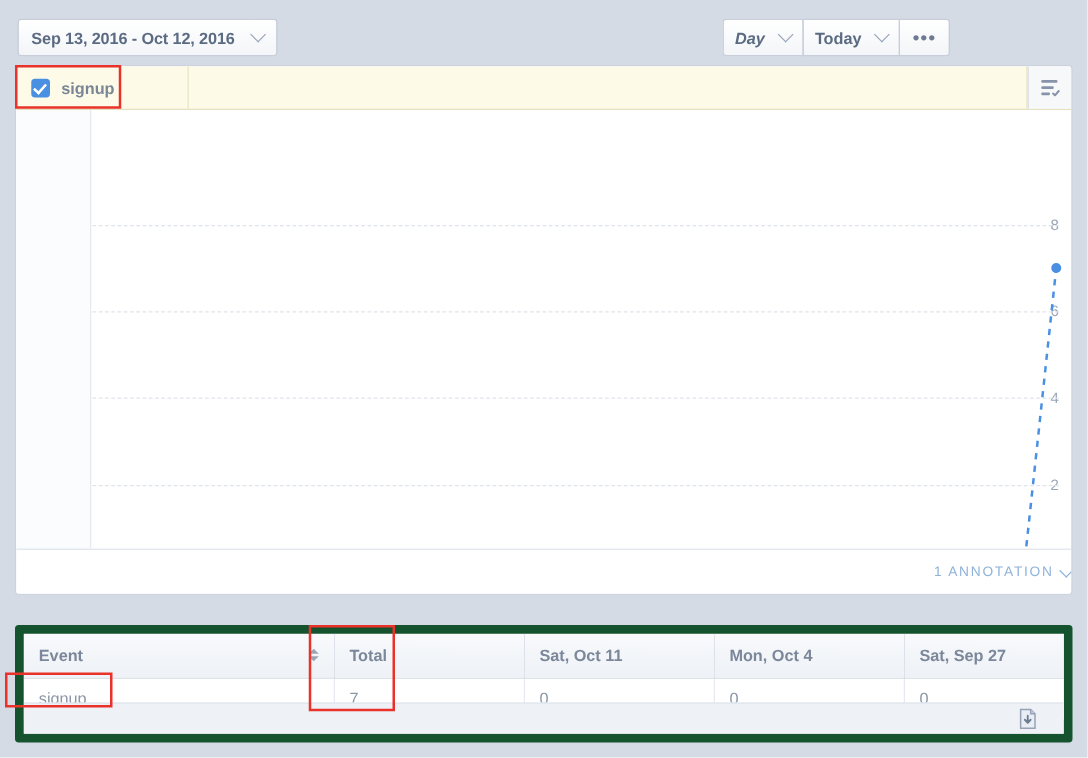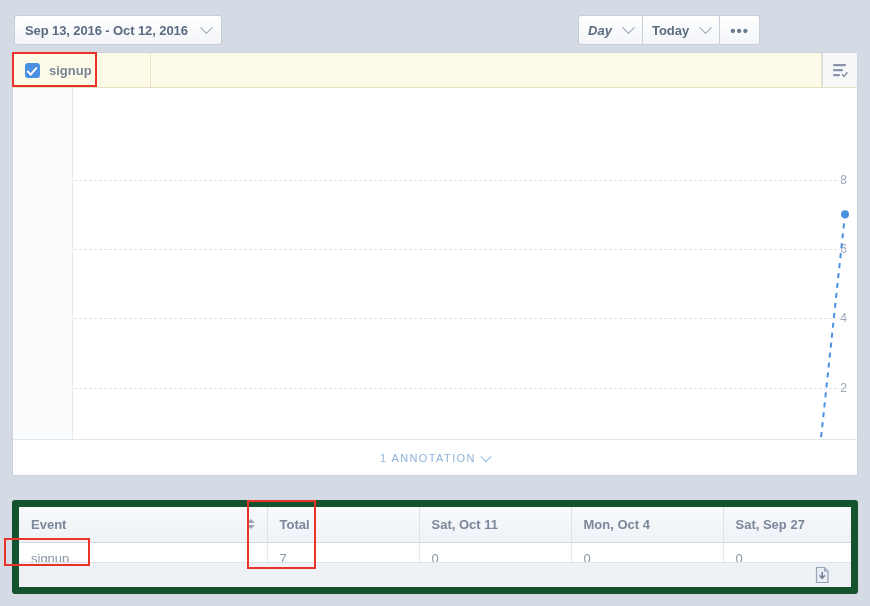--- a/index.html
+++ b/index.html
@@ -182,21 +182,21 @@
     white-space: nowrap;
   }
   .annot-bar {
     position: absolute;
     left: 0; bottom: 0;
     width: 100%; height: 36px;
     background: #ffffff;
     border-top: 1px solid #e3e7ee;
     display: flex;
     align-items: center;
-    justify-content: center;
+    justify-content: flex-end;
     box-sizing: border-box;
   }
   .annot-link {
     font-size: 11px;
     color: #8fb3d9;
     letter-spacing: 1.4px;
     display: flex;
     align-items: center;
     gap: 6px;
     cursor: pointer;

